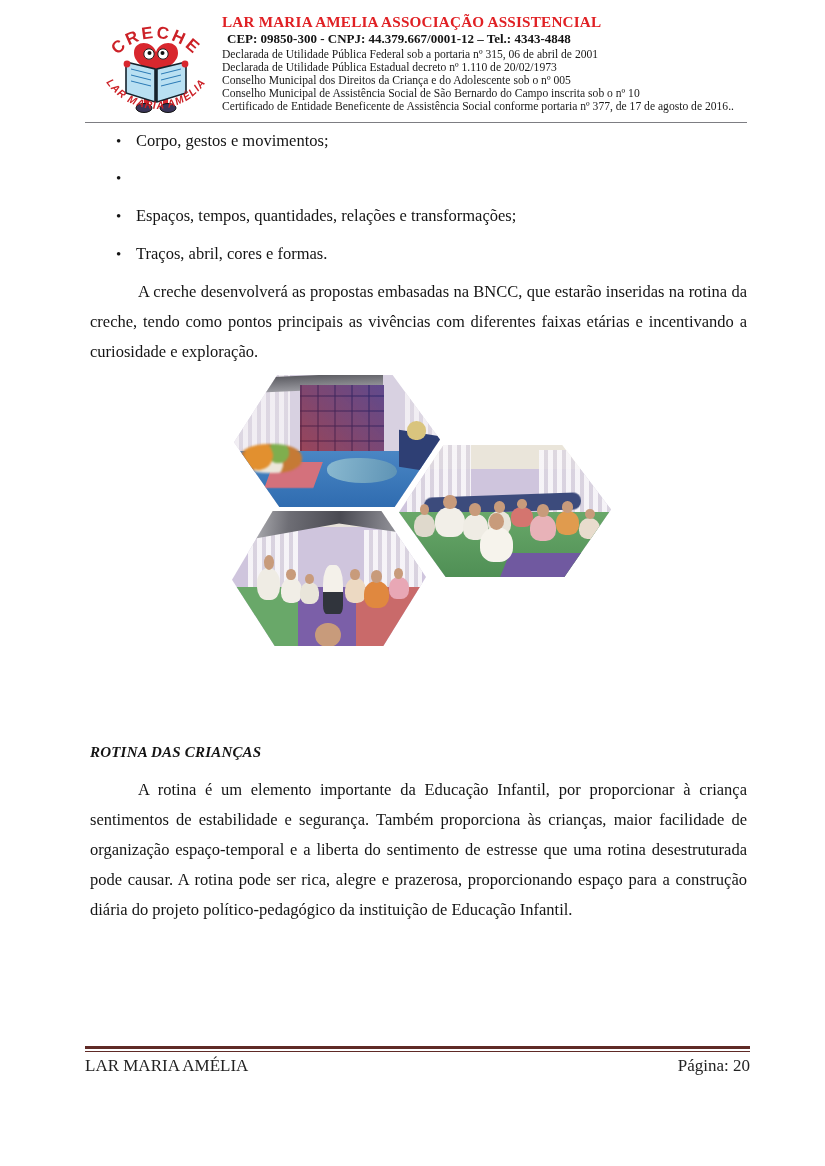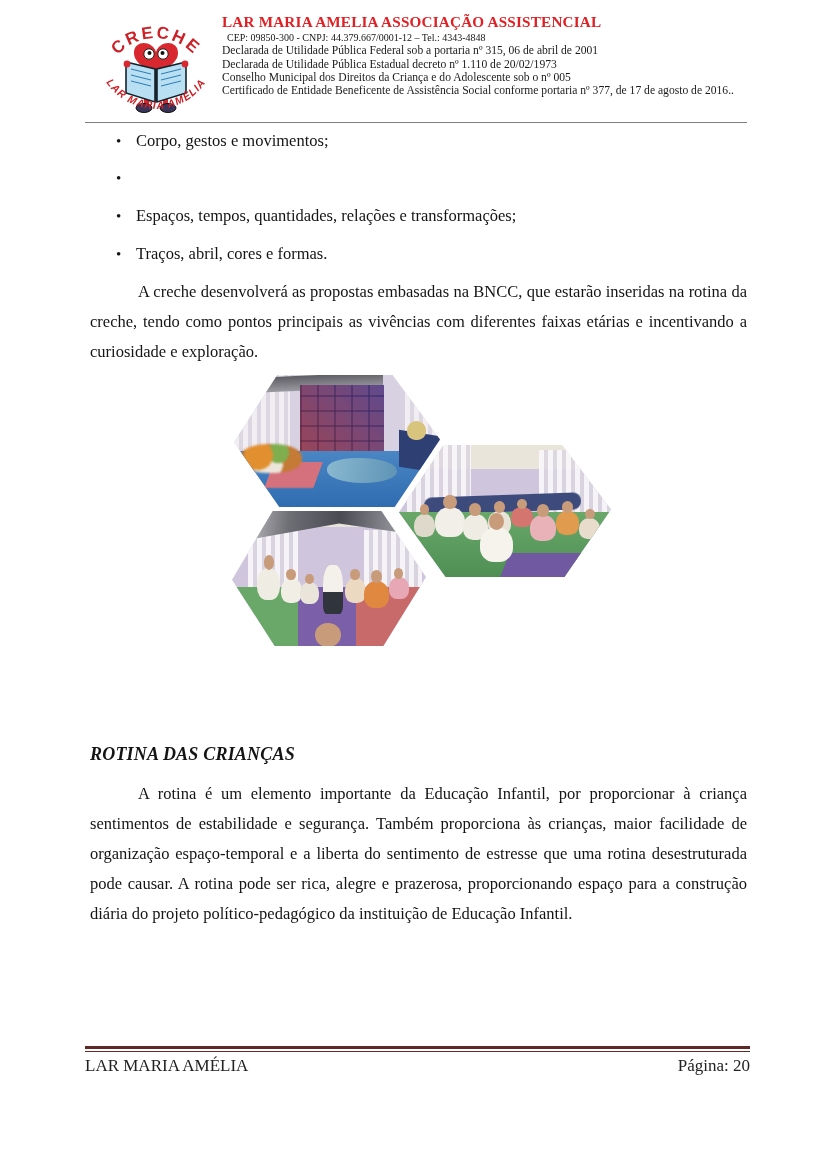--- a/index.html
+++ b/index.html
@@ -7,21 +7,21 @@
     position:relative; width:825px; height:1166px; background:#fff;
     font-family:"Liberation Serif", serif; color:#141414; overflow:hidden;
   }
 
   
   .letterhead{display:flex; align-items:flex-start; padding:10px 35px 0 94px; height:120px; box-sizing:border-box;}
   .logo-wrap{width:124px; flex:0 0 124px; margin-top:2px;}
   .head-text{padding-left:4px; padding-top:4px;}
   .org-name{color:#e02024; font-weight:bold; font-size:15.2px; letter-spacing:.2px; line-height:1.05; margin-bottom:2px;}
   .addr-line{font-weight:bold; font-size:12.8px; line-height:1.1; margin-left:5px;}
-  .registry-line{font-weight:normal; font-size:10px; line-height:1.15; margin-left:5px; margin-bottom:1px;}
+  .registry-line{font-weight:bold; font-size:13px; line-height:1.15; margin-left:5px; margin-bottom:1px;}
   .cred-line{font-size:11.6px; line-height:1.13; color:#1a1a1a;}
   .head-rule{margin:2px 78px 0 85px; border-top:1.6px solid #7d7d82;}
 
   
   .bullets{list-style:none; margin:9px 78px 0 90px; padding:0;}
   .bullets li{display:flex; align-items:baseline; font-size:16.5px; line-height:1.1; margin-bottom:20px;}
   .bullets li:last-child{margin-bottom:0;}
   .bullet-dot{flex:0 0 20px; margin-left:26px; font-size:15px;}
   .para{margin:14px 78px 0 90px; font-size:16.5px; line-height:30px; text-align:justify; text-indent:48px;}
 
@@ -72,21 +72,21 @@
   .hexC .floor{left:0; top:56%; width:100%; height:44%;
     background:linear-gradient(90deg,#69a869 0 34%,#7b5fa8 34% 64%,#c96a6a 64% 100%);}
   .hexC .stand{left:47%; top:40%; width:10%; height:36%; border-radius:40% 40% 18% 18%;
     background:linear-gradient(#f4f1ea 0 55%, #30343c 55%);}
   .hexC .fronthead{left:43%; top:83%; width:13%; height:18%; border-radius:50%; background:#c89b7b;}
 
   .kid{position:absolute; border-radius:48% 48% 40% 40%;}
   .kid::before{content:""; position:absolute; left:27%; top:-40%; width:46%; height:48%; border-radius:50%; background:#c89b7b;}
 
   
-  .section-title{margin:88px 78px 0 90px; font-size:18px; font-weight:bold; font-style:italic; letter-spacing:.2px;}
+  .section-title{margin:88px 78px 0 90px; font-size:15px; font-weight:bold; font-style:italic; letter-spacing:.2px;}
   .quote{margin:22px 80px 0 235px; font-size:13.2px; font-style:italic; line-height:26px; text-align:justify;}
 
   
   .footer{position:absolute; left:85px; right:75px; top:1046px;}
   .foot-rule{height:2px; border-top:3px solid #5f2a26; border-bottom:1px solid #5f2a26;}
   .foot-row{display:flex; justify-content:space-between; margin-top:4px; font-size:17px; color:#222;}
 </style>
 </head>
 <body>
 
@@ -131,20 +131,21 @@
           <textPath href="#arcBot" startOffset="50%" text-anchor="middle">LAR MARIA AMÉLIA</textPath>
         </text>
       </svg>
     </div>
     <div class="head-text">
       <div class="org-name">LAR MARIA AMELIA ASSOCIAÇÃO ASSISTENCIAL</div>
       <div class="registry-line">CEP: 09850-300 - CNPJ: 44.379.667/0001-12 – Tel.: 4343-4848</div>
       <div class="cred-line">Declarada de Utilidade Pública Federal sob a portaria nº 315, 06 de abril de 2001</div>
       <div class="cred-line">Declarada de Utilidade Pública Estadual decreto nº 1.110 de 20/02/1973</div>
       <div class="cred-line">Conselho Municipal dos Direitos da Criança e do Adolescente sob o nº 005</div>
+      <div class="cred-line">Conselho Municipal de Assistência Social de São Bernardo do Campo inscrita sob o nº 10</div>
       <div class="cred-line">Certificado de Entidade Beneficente de Assistência Social conforme portaria nº 377, de 17 de agosto de 2016..</div>
     </div>
   </header>
   <div class="head-rule"></div>
 
   <main>
     <ul class="bullets">
       <li>
         <span class="bullet-dot">•</span>
         <span>Corpo, gestos e movimentos;</span>

